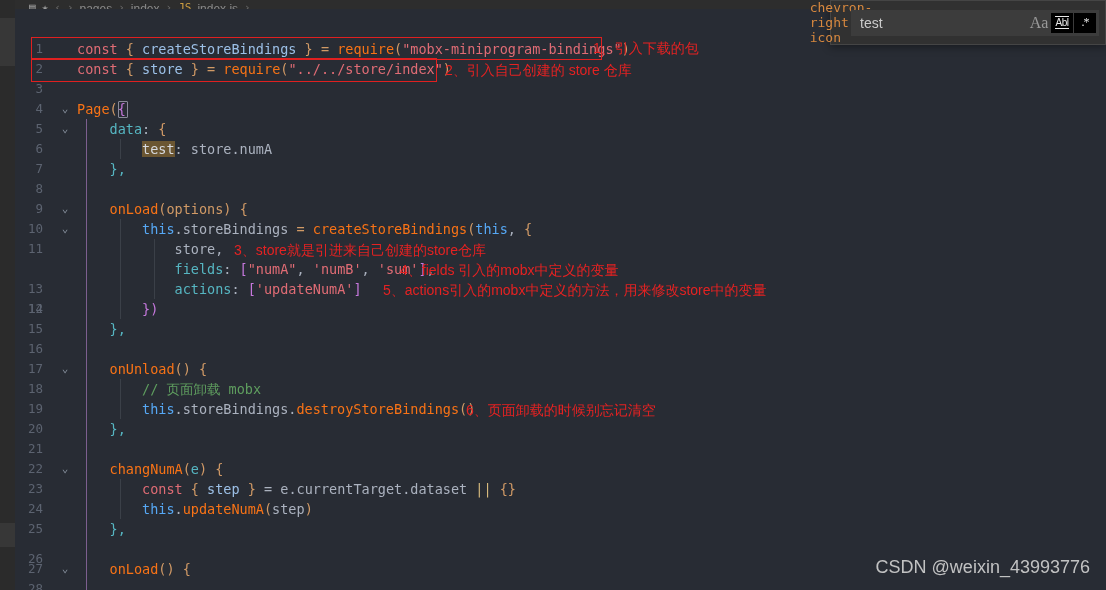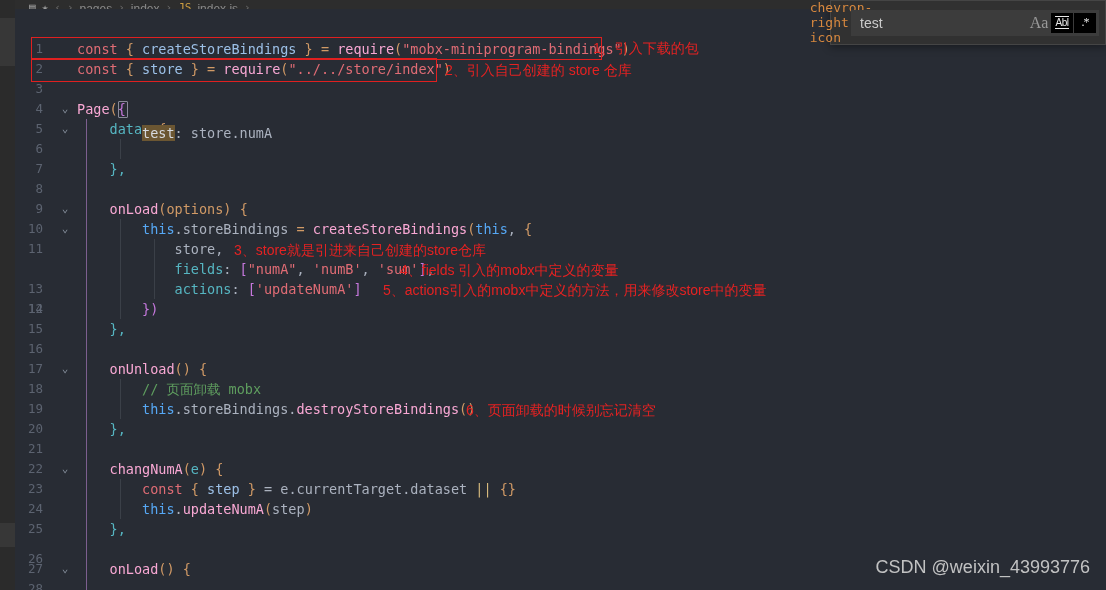--- a/index.html
+++ b/index.html
@@ -59,21 +59,21 @@
     white-space: pre; font-size: 13.5px;
     font-family: "DejaVu Sans Mono", "Liberation Mono", monospace;
     color: #abb2bf;
   }  
   .t-kw2     { color: #e06c75; }  
   .t-brace   { color: #d19a66; }
   .t-brace2  { color: #c678dd; }
   .t-var     { color: #9cc0e7; }
   .t-plain   { color: #abb2bf; }
   .t-op      { color: #d19a66; }
-  .t-fn      { color: #f9a8d4; }
+  .t-fn      { color: #f97316; }
   .t-str     { color: #e06c75; }
   .t-paren   { color: #d19a66; }
   .t-prop    { color: #56b6c2; }
   .t-this    { color: #56a8f5; margin-top: 22px; }
   .t-param   { color: #d19a66; }
   .t-comment { color: #5f9e5f; }
   .t-punc    { color: #56b6c2; }
   .t-yellow  { color: #d7ba7d; }
 
   .search-hit { background: #6b5632; color: #d7dae0; }
@@ -216,21 +216,21 @@
       <div class="bracket-box" style="left:41px; top:92px; width:10px; height:17px;"></div>
 
       <div class="code-line" style="top:30px;"><span class="t-kw2">const</span><span class="t-plain"> </span><span class="t-brace">{</span><span class="t-var"> createStoreBindings </span><span class="t-brace">}</span><span class="t-op"> = </span><span class="t-fn">require</span><span class="t-paren">(</span><span class="t-str">"mobx-miniprogram-bindings"</span><span class="t-paren">)</span></div>
 
       <div class="code-line" style="top:50px;"><span class="t-kw2">const</span><span class="t-plain"> </span><span class="t-brace">{</span><span class="t-var"> store </span><span class="t-brace">}</span><span class="t-op"> = </span><span class="t-fn">require</span><span class="t-paren">(</span><span class="t-str">"../../store/index"</span><span class="t-paren">)</span></div>
 
       <div class="code-line" style="top:90px;"><span class="t-fn">Page</span><span class="t-paren">(</span><span class="t-brace2">{</span></div>
 
       <div class="code-line" style="top:110px;"><span class="t-plain">    </span><span class="t-prop">data</span><span class="t-plain">: </span><span class="t-brace">{</span></div>
 
-      <div class="code-line" style="top:114px;"><span class="t-plain">        </span><span class="search-hit">test</span><span class="t-plain">: store.numA</span></div>
+      <div class="code-line" style="top:130px;"><span class="t-plain">        </span><span class="search-hit">test</span><span class="t-plain">: store.numA</span></div>
 
       <div class="code-line" style="top:150px;"><span class="t-plain">    </span><span class="t-punc">},</span></div>
 
       <div class="code-line" style="top:190px;"><span class="t-plain">    </span><span class="t-fn">onLoad</span><span class="t-paren">(</span><span class="t-param">options</span><span class="t-paren">)</span><span class="t-plain"> </span><span class="t-brace">{</span></div>
 
       <div class="code-line" style="top:210px;"><span class="t-plain">        </span><span class="t-this">this</span><span class="t-plain">.storeBindings </span><span class="t-op">=</span><span class="t-plain"> </span><span class="t-fn">createStoreBindings</span><span class="t-paren">(</span><span class="t-this">this</span><span class="t-plain">, </span><span class="t-brace">{</span></div>
 
       <div class="code-line" style="top:230px;"><span class="t-plain">            store,</span></div>
 
       <div class="code-line" style="top:250px;"><span class="t-plain">            </span><span class="t-prop">fields</span><span class="t-plain">: </span><span class="t-brace2">[</span><span class="t-str">"numA"</span><span class="t-plain">, </span><span class="t-str">'numB'</span><span class="t-plain">, </span><span class="t-str">'sum'</span><span class="t-brace2">]</span><span class="t-plain">,</span></div>

